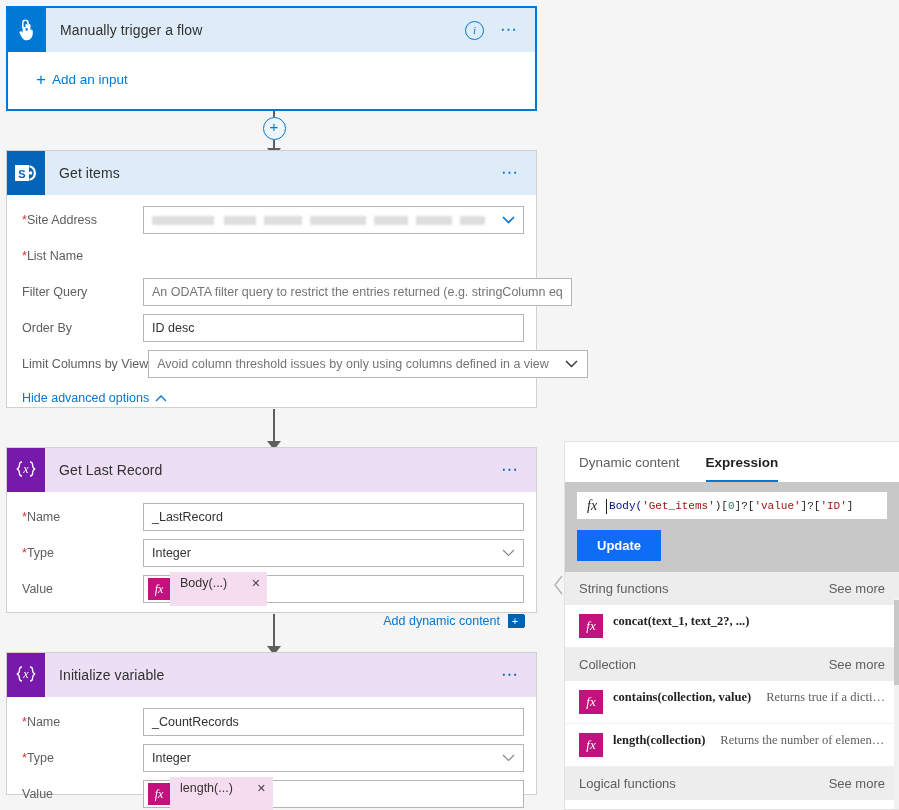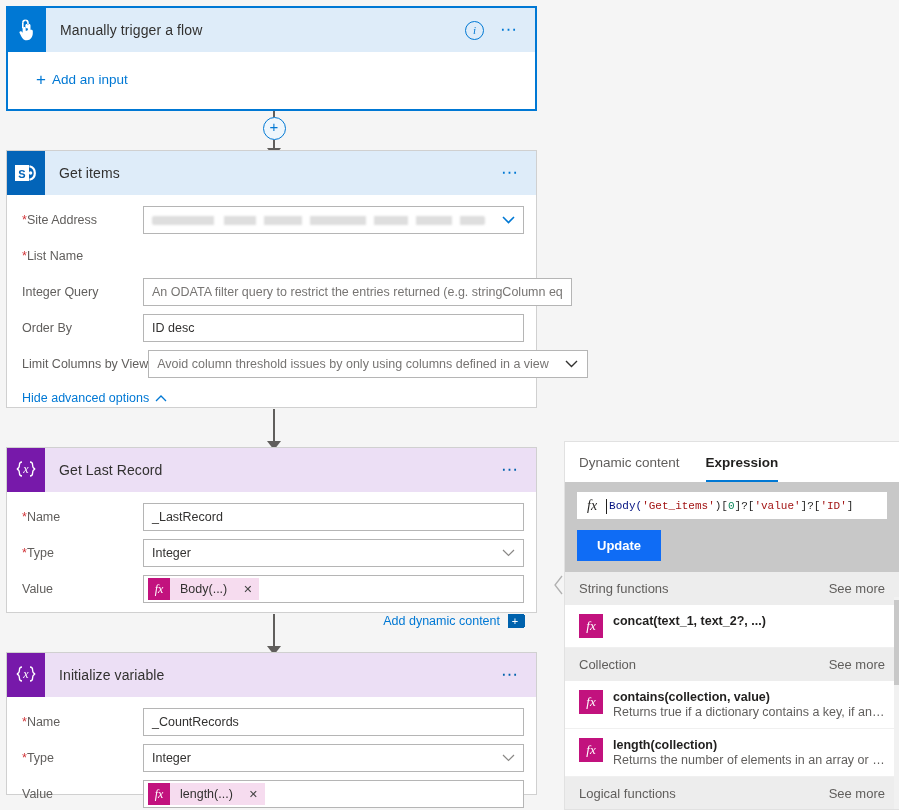--- a/index.html
+++ b/index.html
@@ -169,24 +169,24 @@
     display: flex;
     align-items: center;
     justify-content: center;
     flex: 0 0 22px;
   }
   .token {
     background: #f6dcef;
     height: 22px;
     display: flex;
     align-items: center;
-    padding: 0 7px 0 10px;
+    padding: 0 7px 12px 10px;
     font-size: 12.5px;
     color: #323130;
-    gap: 16px;
+    gap: 24px;
   }
   .token .x { color: #444; font-size: 11px; cursor: pointer; }
 
   .advanced-link {
     padding: 6px 0 2px 15px;
     color: #0078d4;
     font-size: 12.5px;
     display: flex;
     align-items: center;
     gap: 6px;
@@ -341,21 +341,21 @@
   .fn-fx {
     width: 24px; height: 24px;
     flex: 0 0 24px;
     background: #c2127e;
     color: #ffffff;
     font-family: "Liberation Serif", serif;
     font-style: italic;
     font-size: 13px;
     display: flex; align-items: center; justify-content: center;
   }
-  .fn-text { display: flex; flex-direction: column; gap: 1px; overflow: hidden; }
+  .fn-text { display: flex; gap: 15px; overflow: hidden; font-family: Liberation Serif, serif; }
   .fn-name { font-size: 12.5px; font-weight: bold; color: #201f1e; white-space: nowrap; }
   .fn-desc { font-size: 12.5px; color: #605e5c; white-space: nowrap; overflow: hidden; text-overflow: ellipsis; }
 
   
   #collapse-handle {
     position: absolute;
     left: 552px;
     top: 565px;
     width: 13px;
     height: 40px;
@@ -442,21 +442,21 @@
               </svg>
           </div>
         </div>
       </div>
 
       <div class="field-row">
         <div class="field-label"><span class="req">*</span><span>List Name</span></div>
       </div>
 
       <div class="field-row">
-        <div class="field-label">Integer Query</div>
+        <div class="field-label">Filter Query</div>
         <div class="field-control">
           <div class="field-value placeholder">An ODATA filter query to restrict the entries returned (e.g. stringColumn eq</div>
         </div>
       </div>
 
       <div class="field-row">
         <div class="field-label">Order By</div>
         <div class="field-control">
           <div class="field-value">ID desc</div>
         </div>

